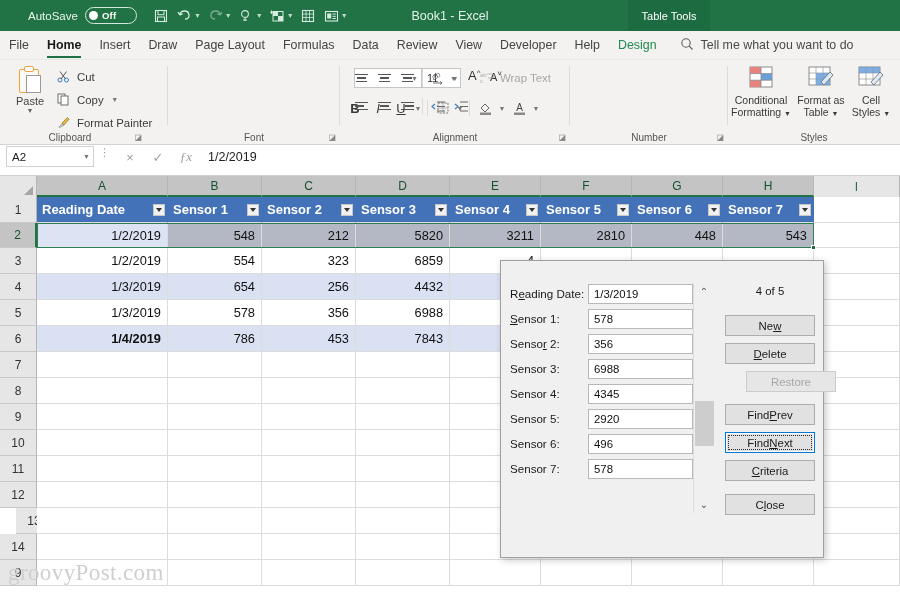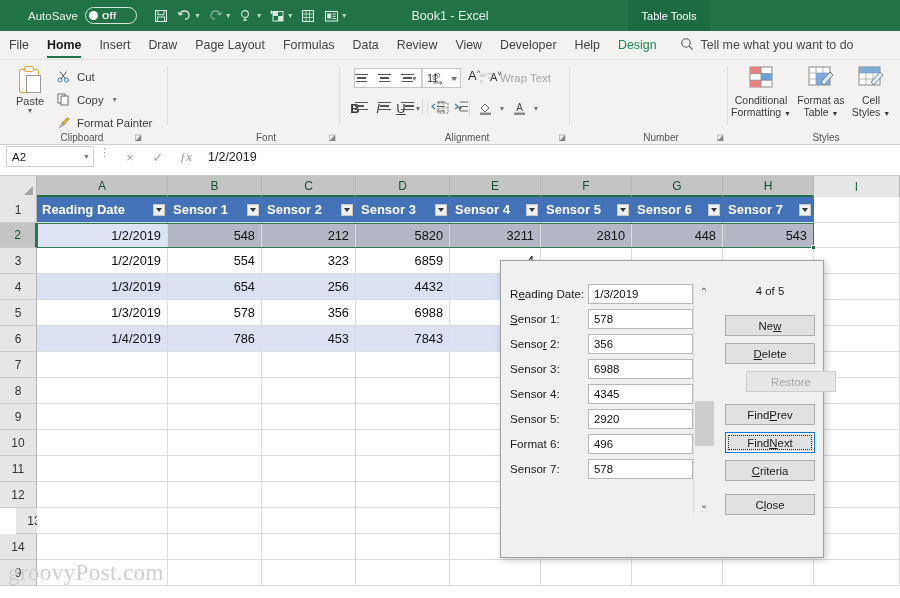--- a/index.html
+++ b/index.html
@@ -63,21 +63,21 @@
   .tellme { display: flex; align-items: center; gap: 7px; margin-left: 14px; color: #4a4a4a; font-size: 12.4px; }
 
   
   .ribbon {
     position: absolute; left: 0; top: 60px; width: 900px; height: 85px;
     background: #f3f2f1; border-bottom: 1px solid #d4d2d0;
   }
   .rgroup { position: absolute; top: 0; height: 85px; }
   .rgroup .glabel {
     position: absolute; bottom: 2px; left: 0; width: 100%;
-    text-align: center; font-size: 10px; color: #555; margin-left: 12px;
+    text-align: center; font-size: 10px; color: #555;
   }
   .rgroup .gdiv {
     position: absolute; right: 0; top: 6px; bottom: 20px; width: 1px; background: #dedcda;
   }
   .gexp { position: absolute; bottom: 3px; right: 4px; font-size: 8px; color: #888; }
 
   
   .paste-btn {
     position: absolute; left: 8px; top: 6px; width: 44px; height: 60px;
     display: flex; flex-direction: column; align-items: center; gap: 1px;
@@ -718,21 +718,21 @@
         <div class="cell" style="width:94px;">356</div>
         <div class="cell" style="width:94px;">6988</div>
         <div class="cell" style="width:91px;">4</div>
         <div class="cell" style="width:91px;"></div>
         <div class="cell" style="width:91px;"></div>
         <div class="cell" style="width:91px;"></div>
         <div class="cell" style="width:86px;"></div>
       </div>
 
       <div class="row banded" style="height:26px;">
-        <div class="cell" style="width:131px;">1/4/2019</div>
+        <div class="cell" style="width:131px;font-weight:bold;">1/4/2019</div>
         <div class="cell" style="width:94px;">786</div>
         <div class="cell" style="width:94px;">453</div>
         <div class="cell" style="width:94px;">7843</div>
         <div class="cell" style="width:91px;">4</div>
         <div class="cell" style="width:91px;"></div>
         <div class="cell" style="width:91px;"></div>
         <div class="cell" style="width:91px;"></div>
         <div class="cell" style="width:86px; background:#fff;"></div>
       </div>
 
@@ -865,21 +865,21 @@
       </div>
       <div class="frow" style="top:122px;">
         <span class="flabel">Sensor 4:</span>
         <span class="fin">4345</span>
       </div>
       <div class="frow" style="top:147px;">
         <span class="flabel">Sensor 5:</span>
         <span class="fin">2920</span>
       </div>
       <div class="frow" style="top:172px;">
-        <span class="flabel">Format 6:</span>
+        <span class="flabel">Sensor 6:</span>
         <span class="fin">496</span>
       </div>
       <div class="frow" style="top:197px;">
         <span class="flabel">Sensor 7:</span>
         <span class="fin">578</span>
       </div>
 
       <div class="dsb">
         <div class="dsb-line"></div>
         <div class="dsb-up">⌃</div>

